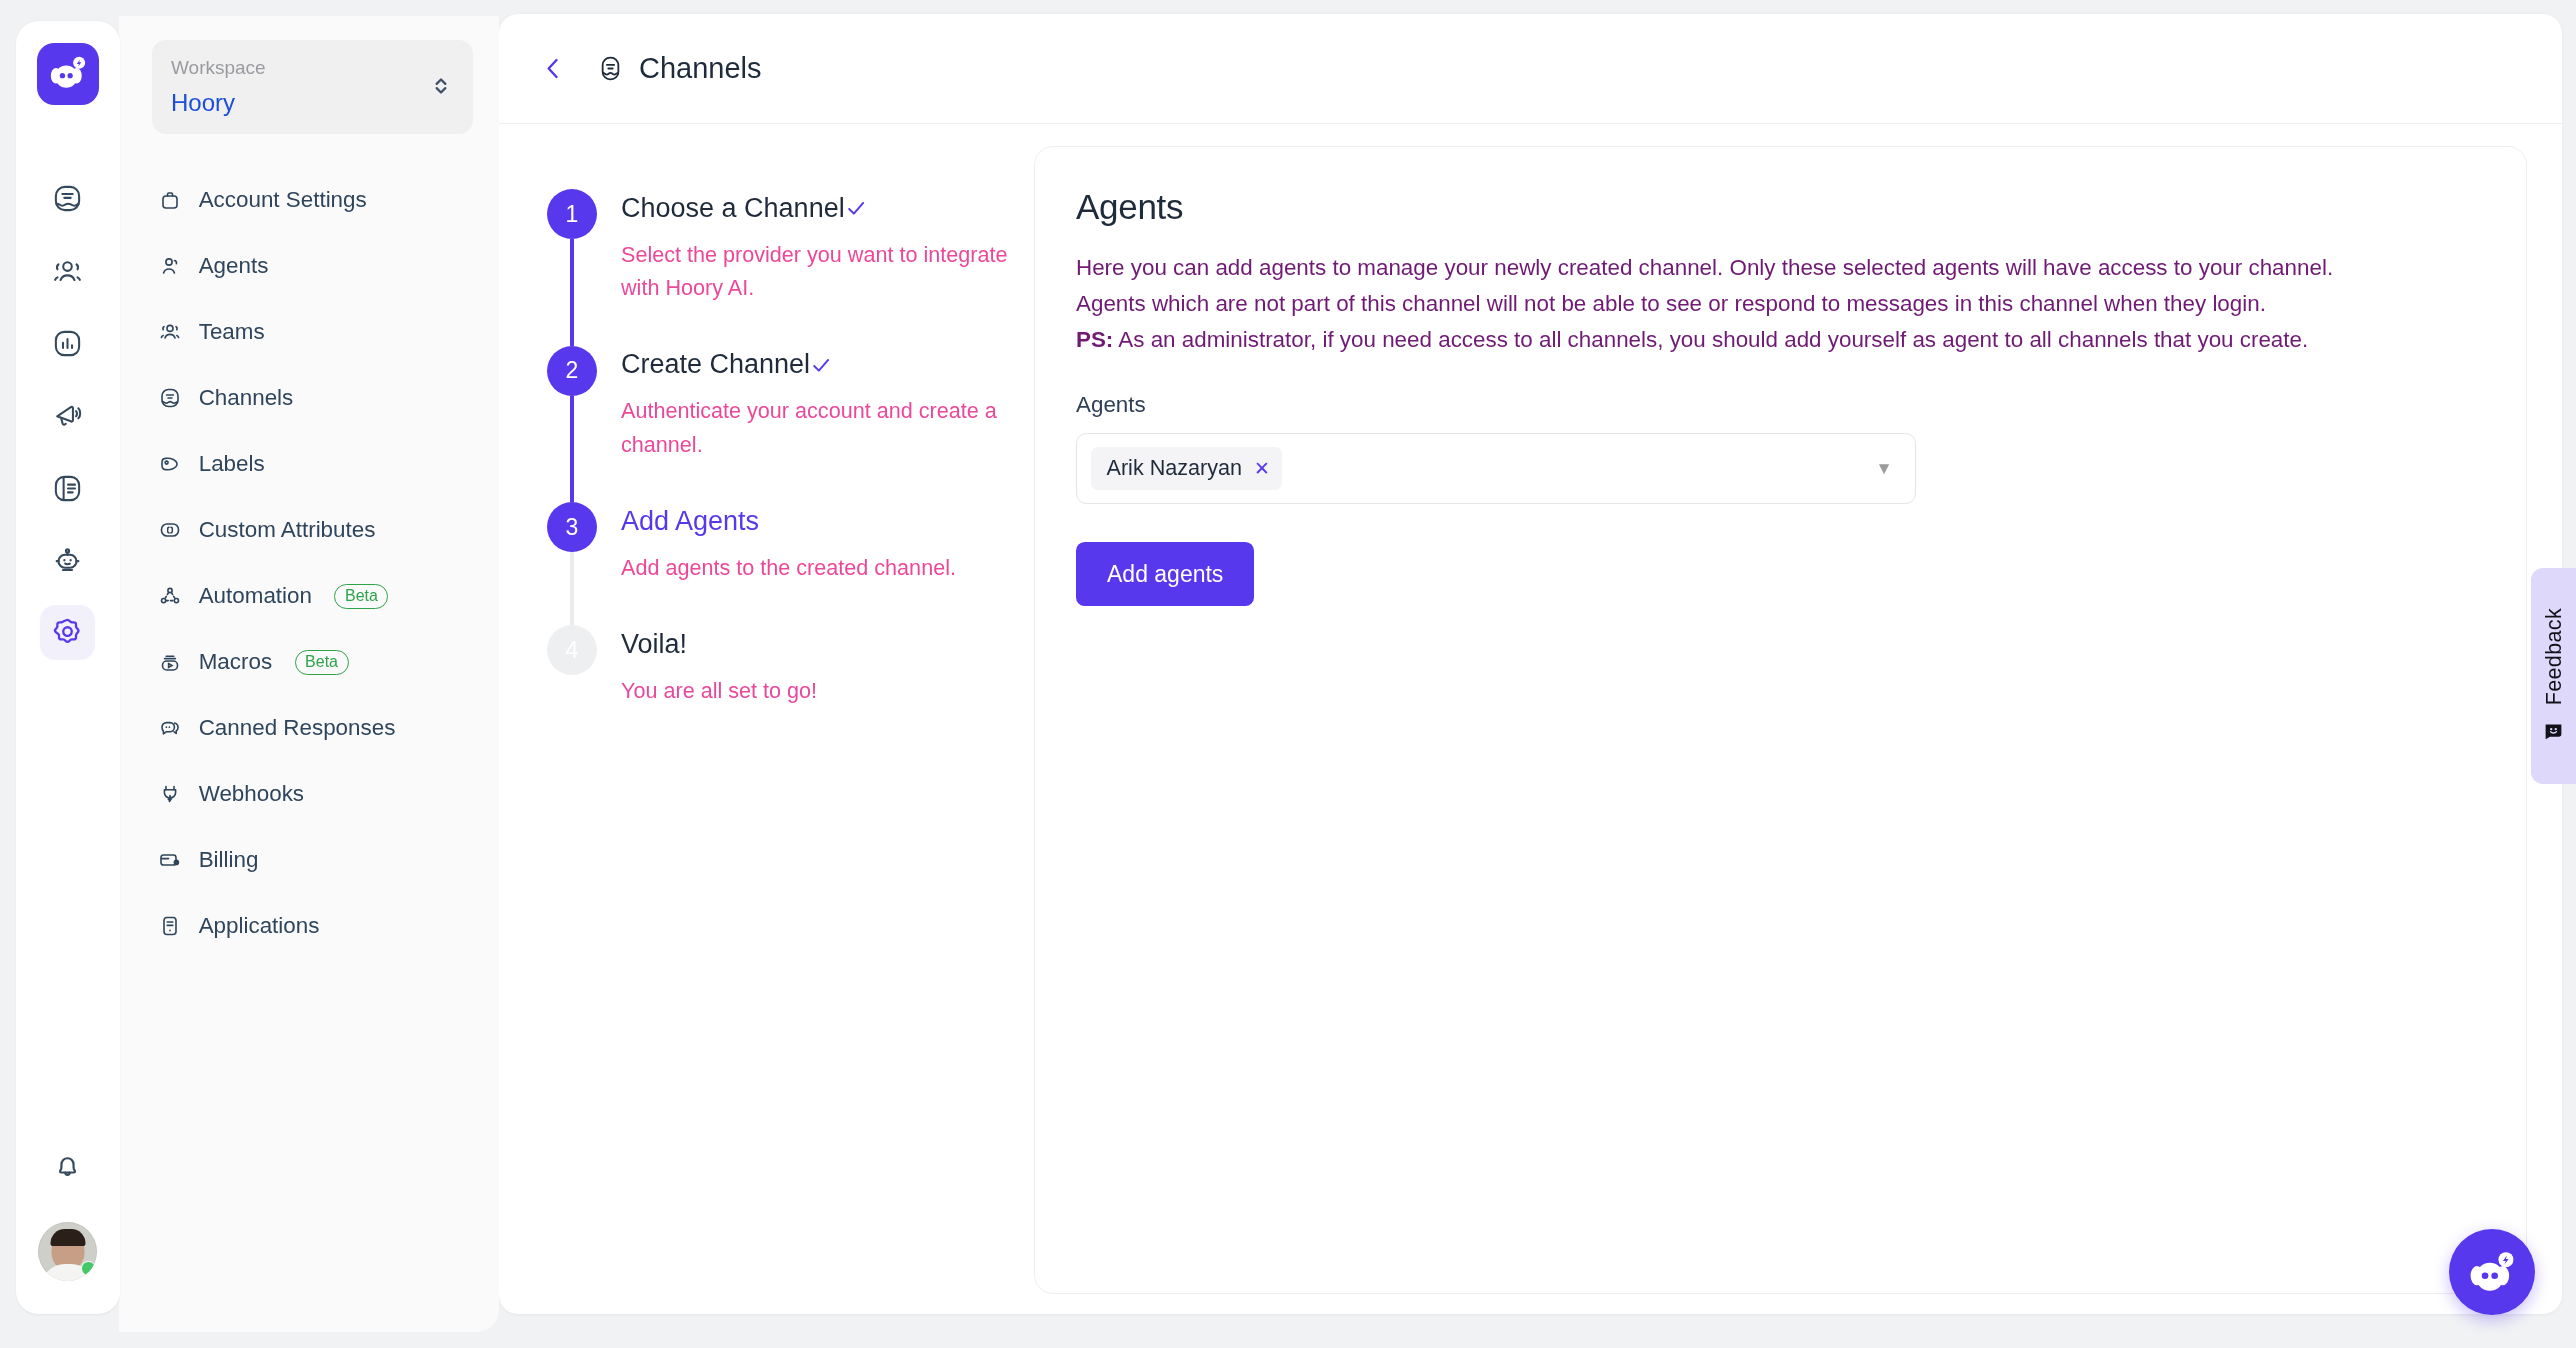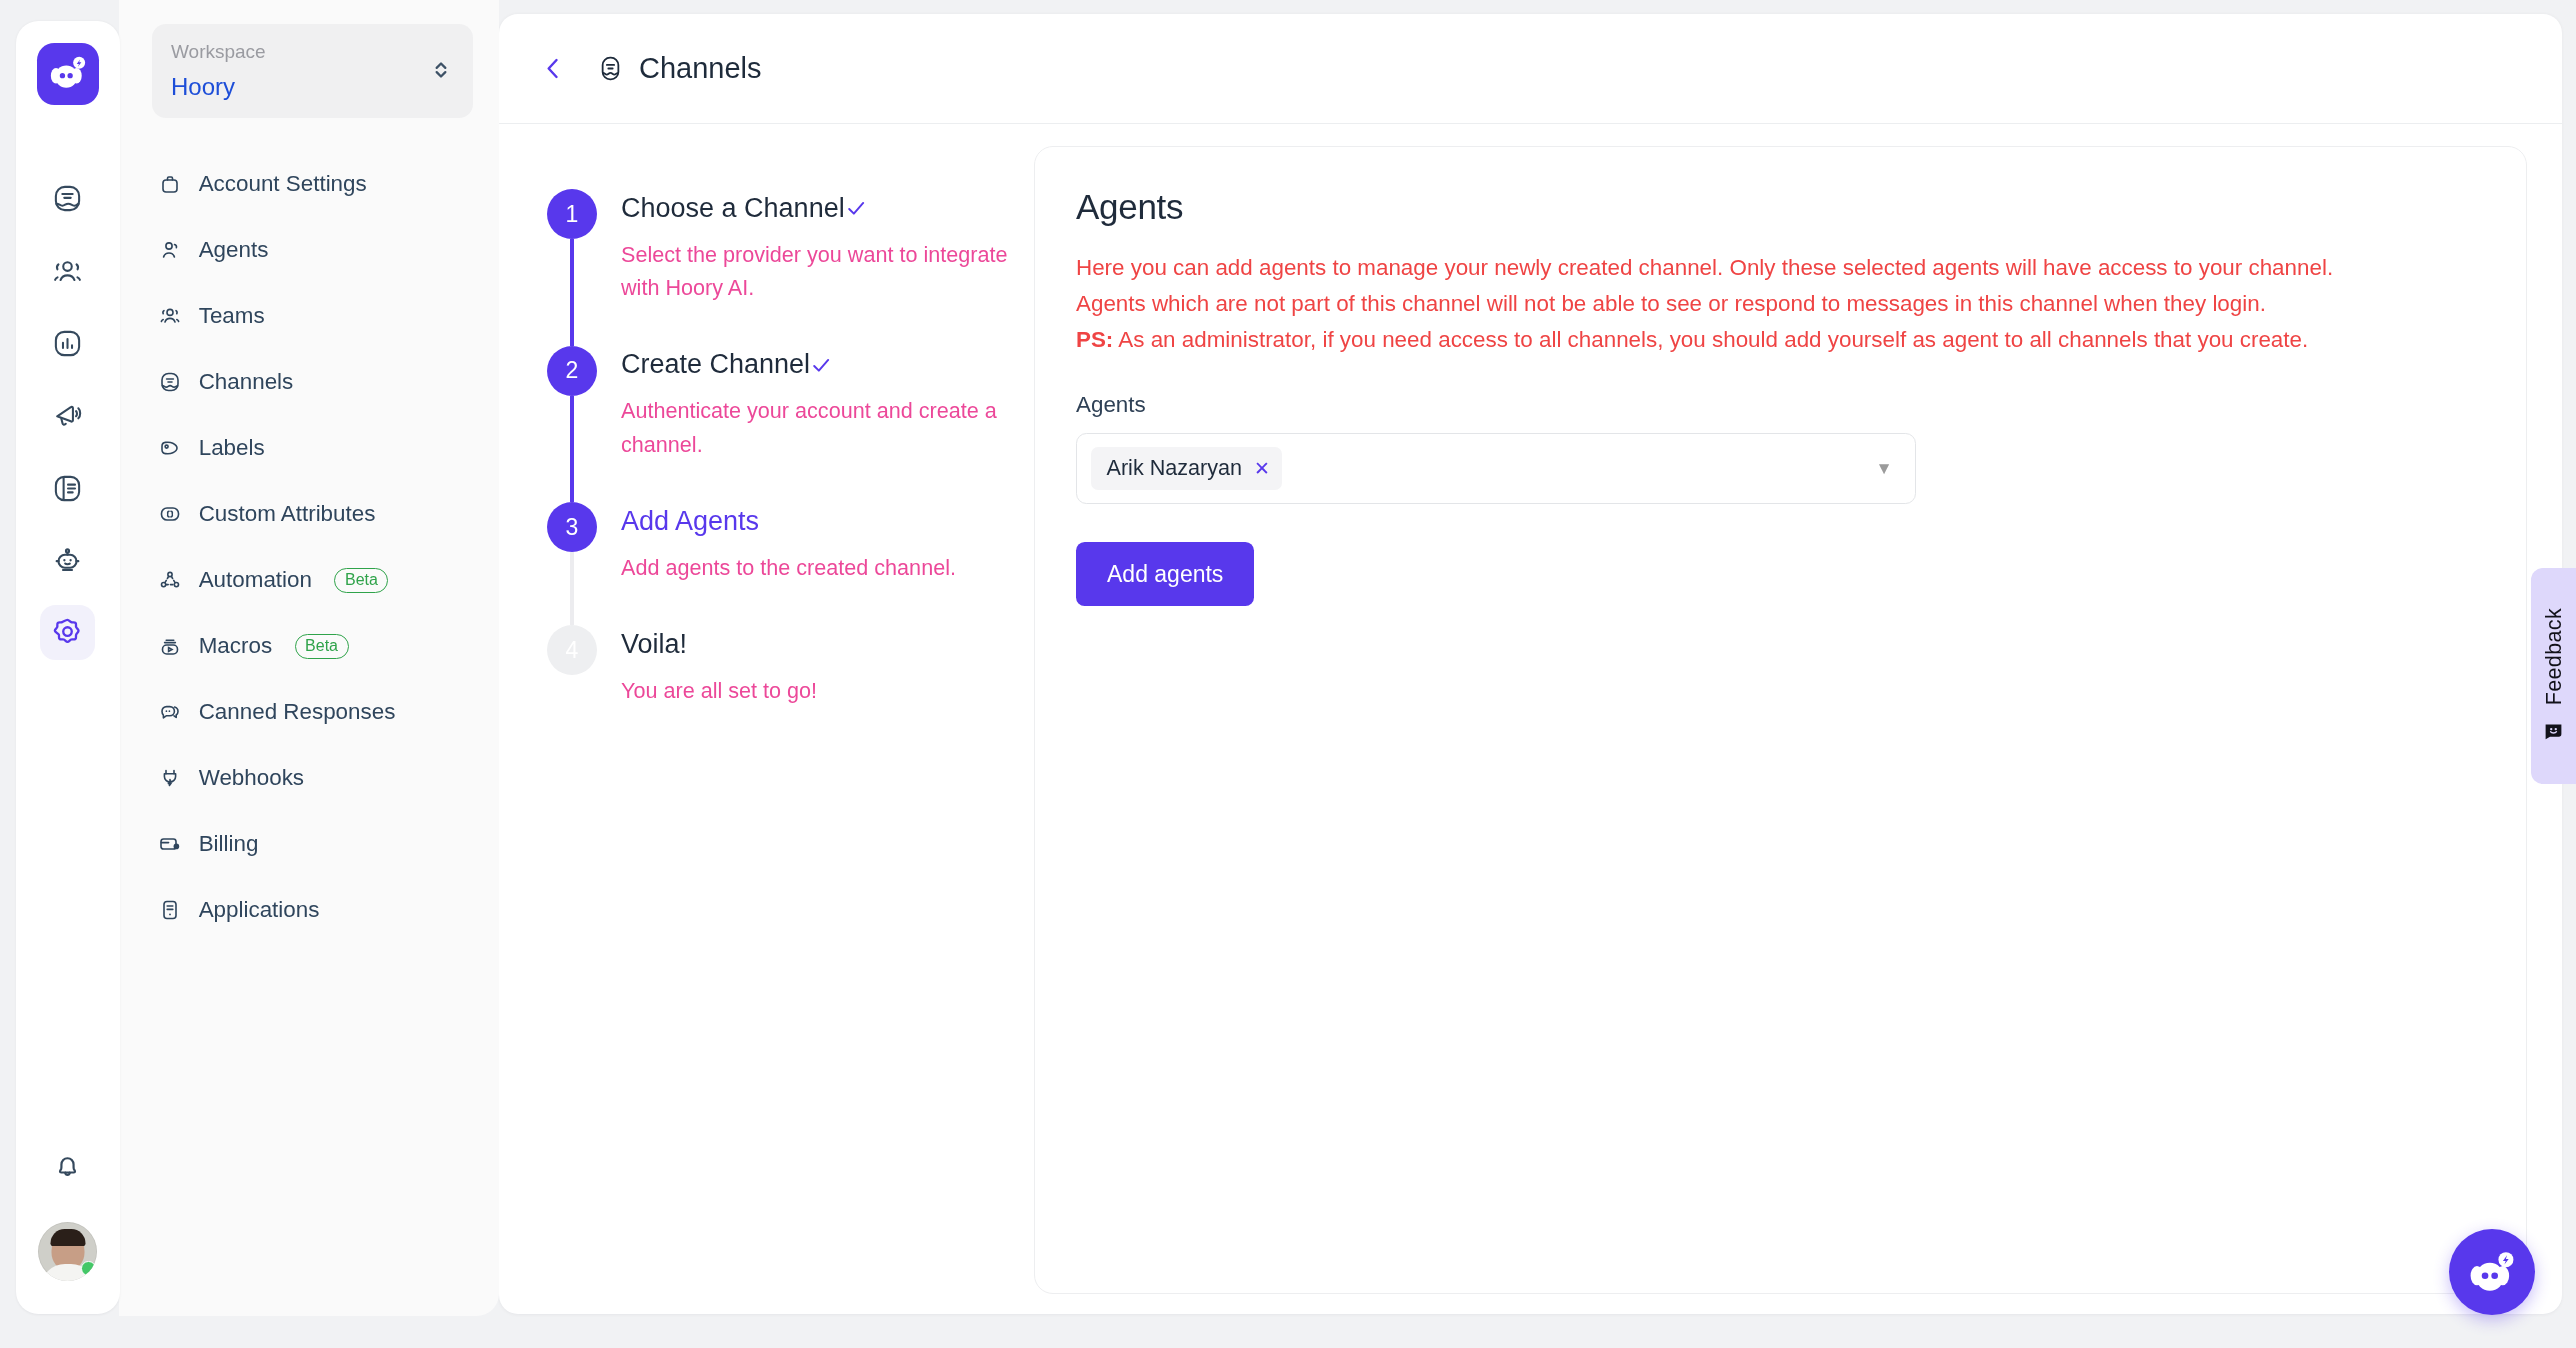--- a/index.html
+++ b/index.html
@@ -59,21 +59,21 @@
     background: #f4f4f2;
   }
   .status-dot {
     position: absolute; right: 0.9px; bottom: 5.2px;
     width: 14.7px; height: 14.7px; border-radius: 50%;
     background: #44c767; border: 1.7px solid #fff;
   }
 
   
   .sidebar {
-    position: absolute; left: 119px; top: 0;
+    position: absolute; left: 119px; top: 16px;
     width: 380px; height: 1316px;
     background: #fafafa;
     border-radius: 0 0 22.4px 0;
     padding: 24px 26px 0 33px;
     z-index: 4;
   }
   .ws-select {
     background: #f0f0f1; border-radius: 14px;
     padding: 15.5px 19px 17.3px 19px;
     display: flex; align-items: center; justify-content: space-between;
@@ -135,21 +135,21 @@
   .check { color: #5838ec; display: inline-flex; }
 
   
   .card {
     margin-left: 0; margin-right: 35px; flex: 1 1 auto;
     border: 0.9px solid #edeef0; border-radius: 19px;
     background: #fff; padding: 40px 41px;
     height: 1148px;
   }
   .card-title { font-size: 35px; color: #1f2b3b; font-weight: 400; letter-spacing: -0.3px; }
-  .card-desc { margin-top: 22.4px; font-size: 22.4px; color: #ef4444; line-height: 1.62; max-width: 1433px; }
+  .card-desc { margin-top: 22.4px; font-size: 22.4px; color: #701a75; line-height: 1.62; max-width: 1433px; }
   .card-desc b { font-weight: 700; }
   .field-label { margin-top: 33px; font-size: 22.4px; color: #2f4156; }
   .multiselect {
     margin-top: 15.5px; width: 840px; height: 71px;
     border: 0.9px solid #e3e5e8; border-radius: 10.4px;
     display: flex; align-items: center; padding: 0 19px 0 14px;
     position: relative; background: #fff;
   }
   .chip {
     background: #f4f4f6; border-radius: 7px;

